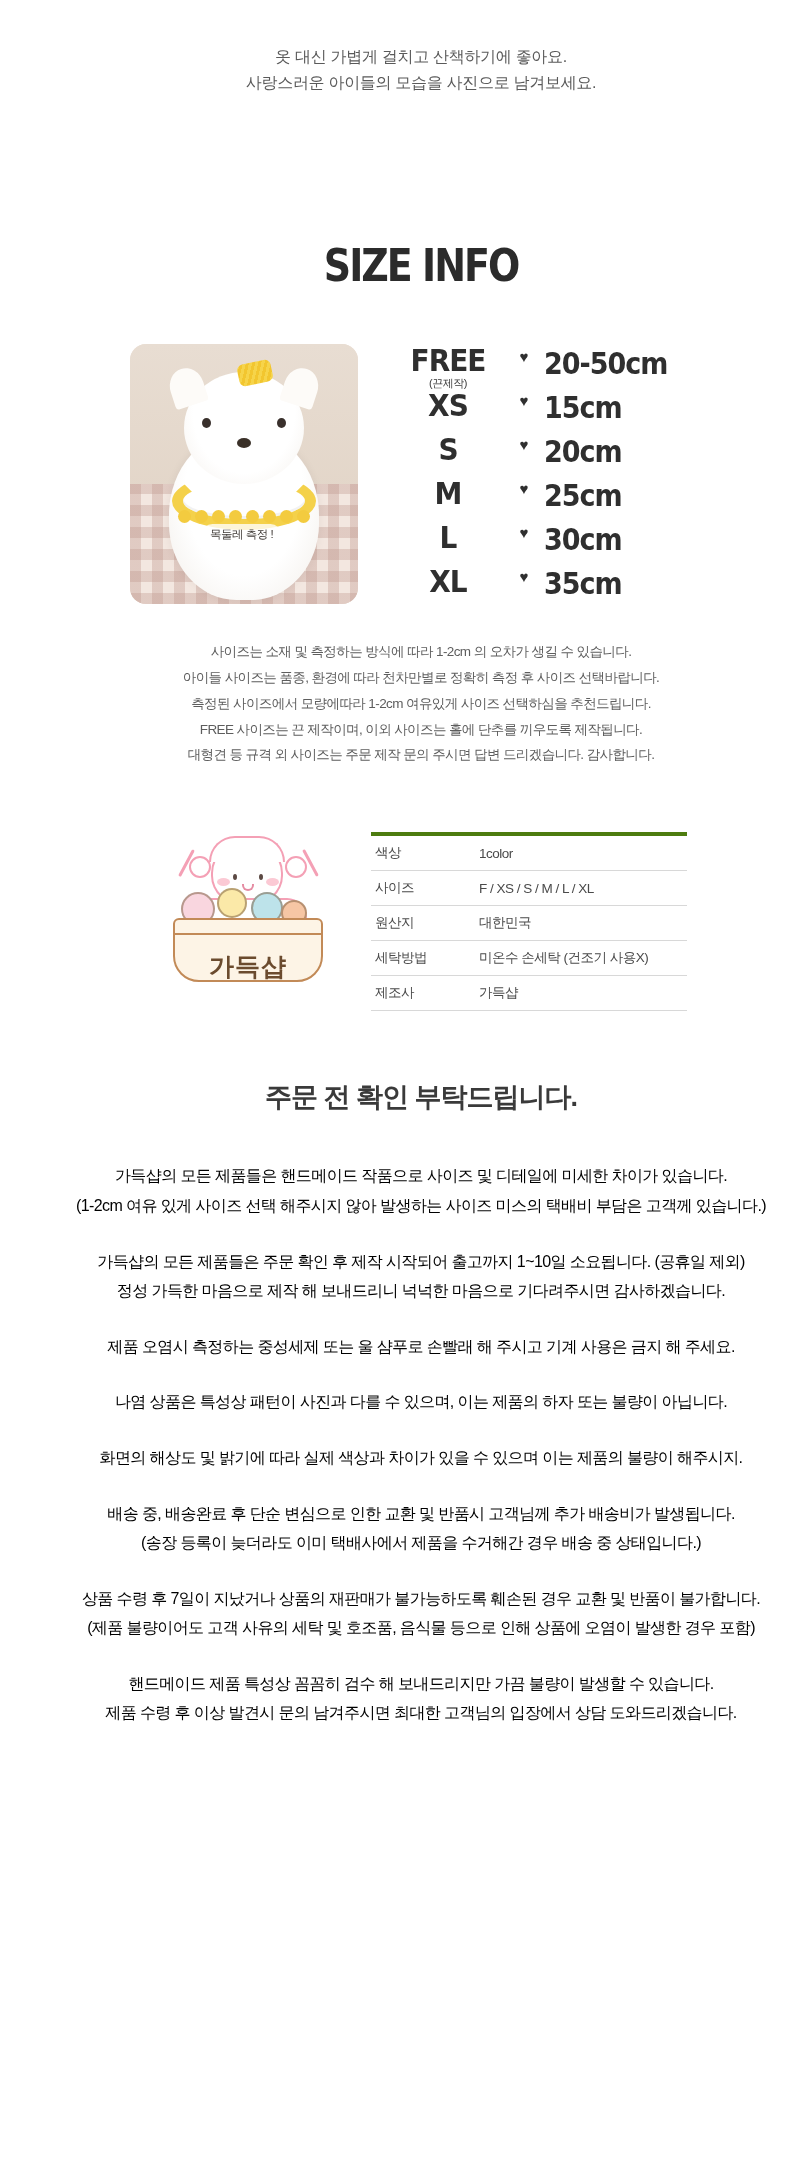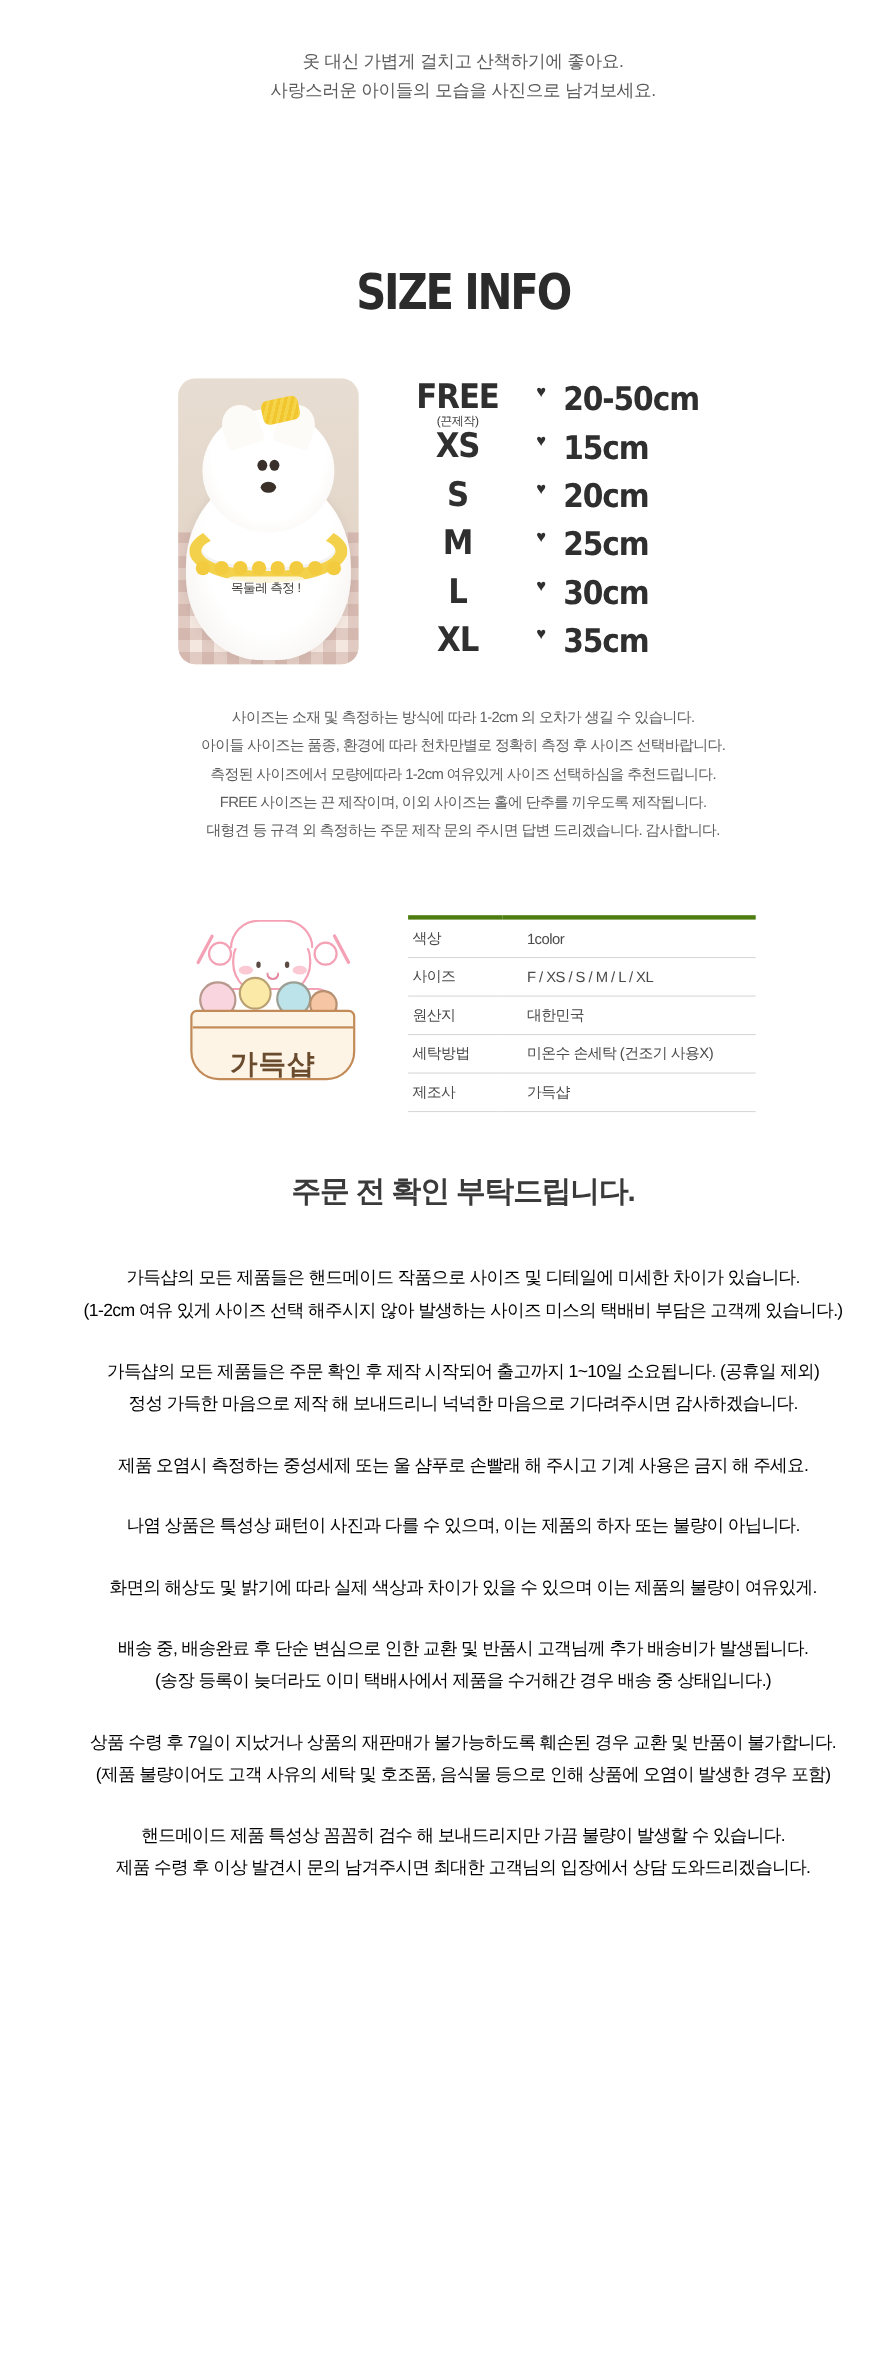--- a/index.html
+++ b/index.html
@@ -47,21 +47,21 @@
 
   
   .size-block {
     margin-top: 56px;
     display: flex;
     justify-content: center;
     align-items: flex-start;
     gap: 34px;
   }
   .photo {
-    width: 164px;
+    width: 228px;
     height: 260px;
     border-radius: 16px;
     position: relative;
     overflow: hidden;
     background:
        linear-gradient(135deg,#efe3d8 0%, #e9dcd0 100%);
     flex: none;
   }
   
   .photo .blanket {
@@ -331,21 +331,21 @@
     border-bottom: 1px solid #d8d8d8;
     padding: 8px 6px;
     letter-spacing: -0.5px;
   }
   .spec-table td.k { width: 86px; padding-left: 4px; }
   .spec-table td.v { width: 230px; padding-left: 22px; }
   .spec-table tr:first-child td { border-top: 4px solid #4d7c0f; }
 
   
   .notice-title {
-    margin-top: 54px;
+    margin-top: 68px;
     text-align: center;
     font-size: 27px;
     color: #3a3a3a;
     letter-spacing: -1px;
   }
   .notice-body {
     margin-top: 46px;
     text-align: center;
     font-size: 16px;
     line-height: 1.85;
@@ -437,21 +437,21 @@
       </div>
 
     </div>
   </section>
 
   <div class="size-notes">
     <div>사이즈는 소재 및 측정하는 방식에 따라 1-2cm 의 오차가 생길 수 있습니다.</div>
     <div>아이들 사이즈는 품종, 환경에 따라 천차만별로 정확히 측정 후 사이즈 선택바랍니다.</div>
     <div>측정된 사이즈에서 모량에따라 1-2cm 여유있게 사이즈 선택하심을 추천드립니다.</div>
     <div>FREE 사이즈는 끈 제작이며, 이외 사이즈는 홀에 단추를 끼우도록 제작됩니다.</div>
-    <div>대형견 등 규격 외 측정하는 주문 제작 문의 주시면 답변 드리겠습니다. 감사합니다.</div>
+    <div>대형견 등 규격 외 사이즈는 주문 제작 문의 주시면 답변 드리겠습니다. 감사합니다.</div>
   </div>
 
   <section class="spec-block">
     <div class="logo">
       <div class="needle n1"></div>
       <div class="needle n2"></div>
       <div class="bun l"></div>
       <div class="bun r"></div>
       <div class="girl-head"></div>
       <div class="hair"></div>
@@ -496,19 +496,19 @@
       </table>
   </section>
 
   <h2 class="notice-title">주문 전  확인 부탁드립니다.</h2>
 
   <section class="notice-body">
     <p>가득샵의 모든 제품들은 핸드메이드 작품으로 사이즈 및 디테일에 미세한 차이가 있습니다.<br>(1-2cm 여유 있게 사이즈 선택 해주시지 않아 발생하는 사이즈 미스의 택배비 부담은 고객께 있습니다.)</p>
     <p>가득샵의 모든 제품들은 주문 확인 후 제작 시작되어 출고까지 1~10일 소요됩니다. (공휴일 제외)<br>정성 가득한 마음으로 제작 해 보내드리니 넉넉한 마음으로 기다려주시면 감사하겠습니다.</p>
     <p>제품 오염시 측정하는 중성세제 또는 울 샴푸로 손빨래 해 주시고 기계 사용은 금지 해 주세요.</p>
     <p>나염 상품은 특성상 패턴이 사진과 다를 수 있으며, 이는 제품의 하자 또는 불량이 아닙니다.</p>
-    <p>화면의 해상도 및 밝기에 따라 실제 색상과 차이가 있을 수 있으며 이는 제품의 불량이 여유있게.</p>
+    <p>화면의 해상도 및 밝기에 따라 실제 색상과 차이가 있을 수 있으며 이는 제품의 불량이 해주시지.</p>
     <p>배송 중, 배송완료 후 단순 변심으로 인한 교환 및 반품시 고객님께 추가 배송비가 발생됩니다.<br>(송장 등록이 늦더라도 이미 택배사에서 제품을 수거해간 경우 배송 중 상태입니다.)</p>
     <p>상품 수령 후 7일이 지났거나 상품의 재판매가 불가능하도록 훼손된 경우 교환 및 반품이 불가합니다.<br>(제품 불량이어도 고객 사유의 세탁 및 호조품, 음식물 등으로 인해 상품에 오염이 발생한 경우 포함)</p>
     <p>핸드메이드 제품 특성상 꼼꼼히 검수 해 보내드리지만 가끔 불량이 발생할 수 있습니다.<br>제품 수령 후 이상 발견시 문의 남겨주시면 최대한 고객님의 입장에서 상담 도와드리겠습니다.</p>
   </section>
 
 </div>
 
 </body></html>

